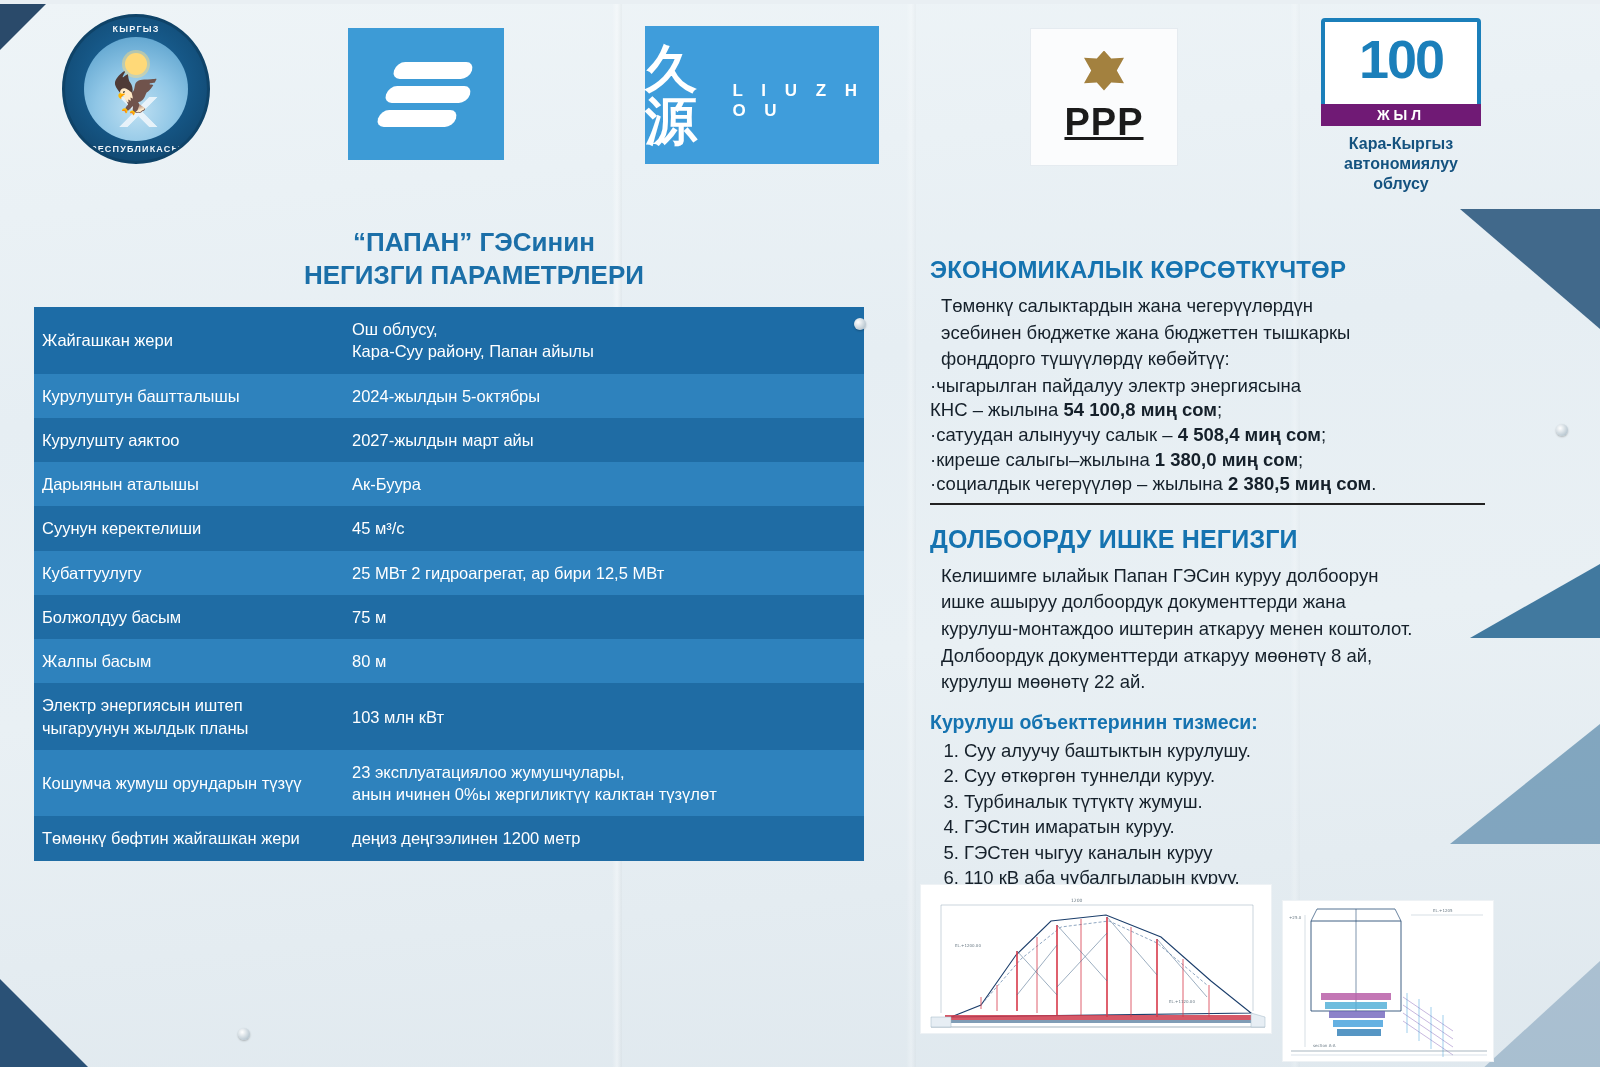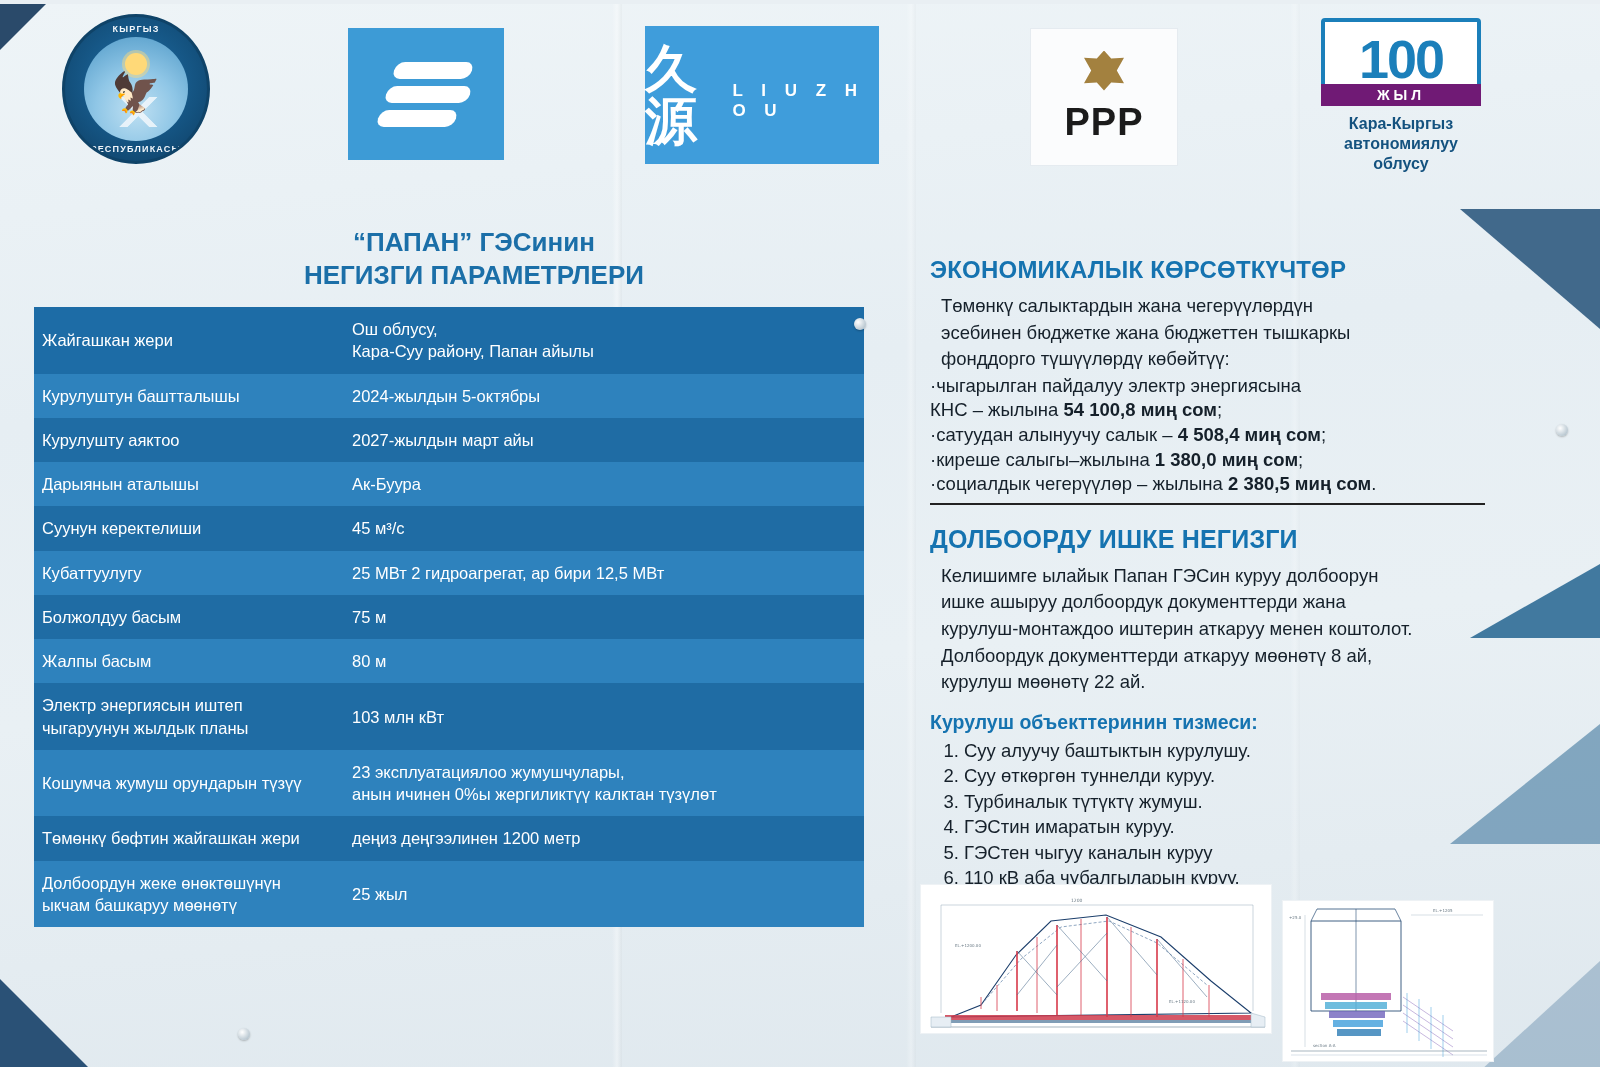--- a/index.html
+++ b/index.html
@@ -184,30 +184,31 @@
     width: 40px; height: 40px;
     background: #a3813f;
     clip-path: polygon(50% 0%, 68% 20%, 100% 18%, 82% 50%, 100% 82%, 68% 80%, 50% 100%, 32% 80%, 0% 82%, 18% 50%, 0% 18%, 32% 20%);
     margin-bottom: 10px;
   }
   #logo-ppp .txt {
     color: #1b1b1b;
     font-weight: bold;
     font-size: 38px;
     letter-spacing: 1px;
+    text-decoration: underline;
   }
 
   
   #logo-100 {
     right: 88px; top: 14px;
     width: 222px; height: 170px;
     text-align: center;
   }
   #logo-100 .box {
-    width: 160px; height: 88px;
+    width: 160px; height: 108px;
     margin: 0 auto;
     border: 4px solid #1b7fba;
     border-radius: 4px;
     position: relative;
     background: #fff;
   }
   #logo-100 .num {
     color: #1b7fba;
     font-size: 54px;
     font-weight: bold;
@@ -449,24 +450,20 @@
         <tr class="light">
           <td class="lbl">Кошумча жумуш орундарын түзүү</td>
           <td class="val">
             <div>23 эксплуатациялоо жумушчулары,</div>
             <div>анын ичинен 0%ы жергиликтүү калктан түзүлөт</div>
           </td>
         </tr>
         <tr class="dark">
           <td class="lbl">Төмөнкү бөфтин жайгашкан жери</td>
           <td class="val">деңиз деңгээлинен 1200 метр</td>
-        </tr>
-        <tr class="light">
-          <td class="lbl">Долбоордун жеке өнөктөшүнүн ыкчам башкаруу мөөнөтү</td>
-          <td class="val">25 жыл</td>
         </tr>
       </tbody>
     </table>
   </div>
 
   <div id="right-col">
 
     <h2 class="r-head">ЭКОНОМИКАЛЫК КӨРСӨТКҮЧТӨР</h2>
 
     <p class="r-para">Төмөнкү салыктардын жана чегерүүлөрдүн</p>

